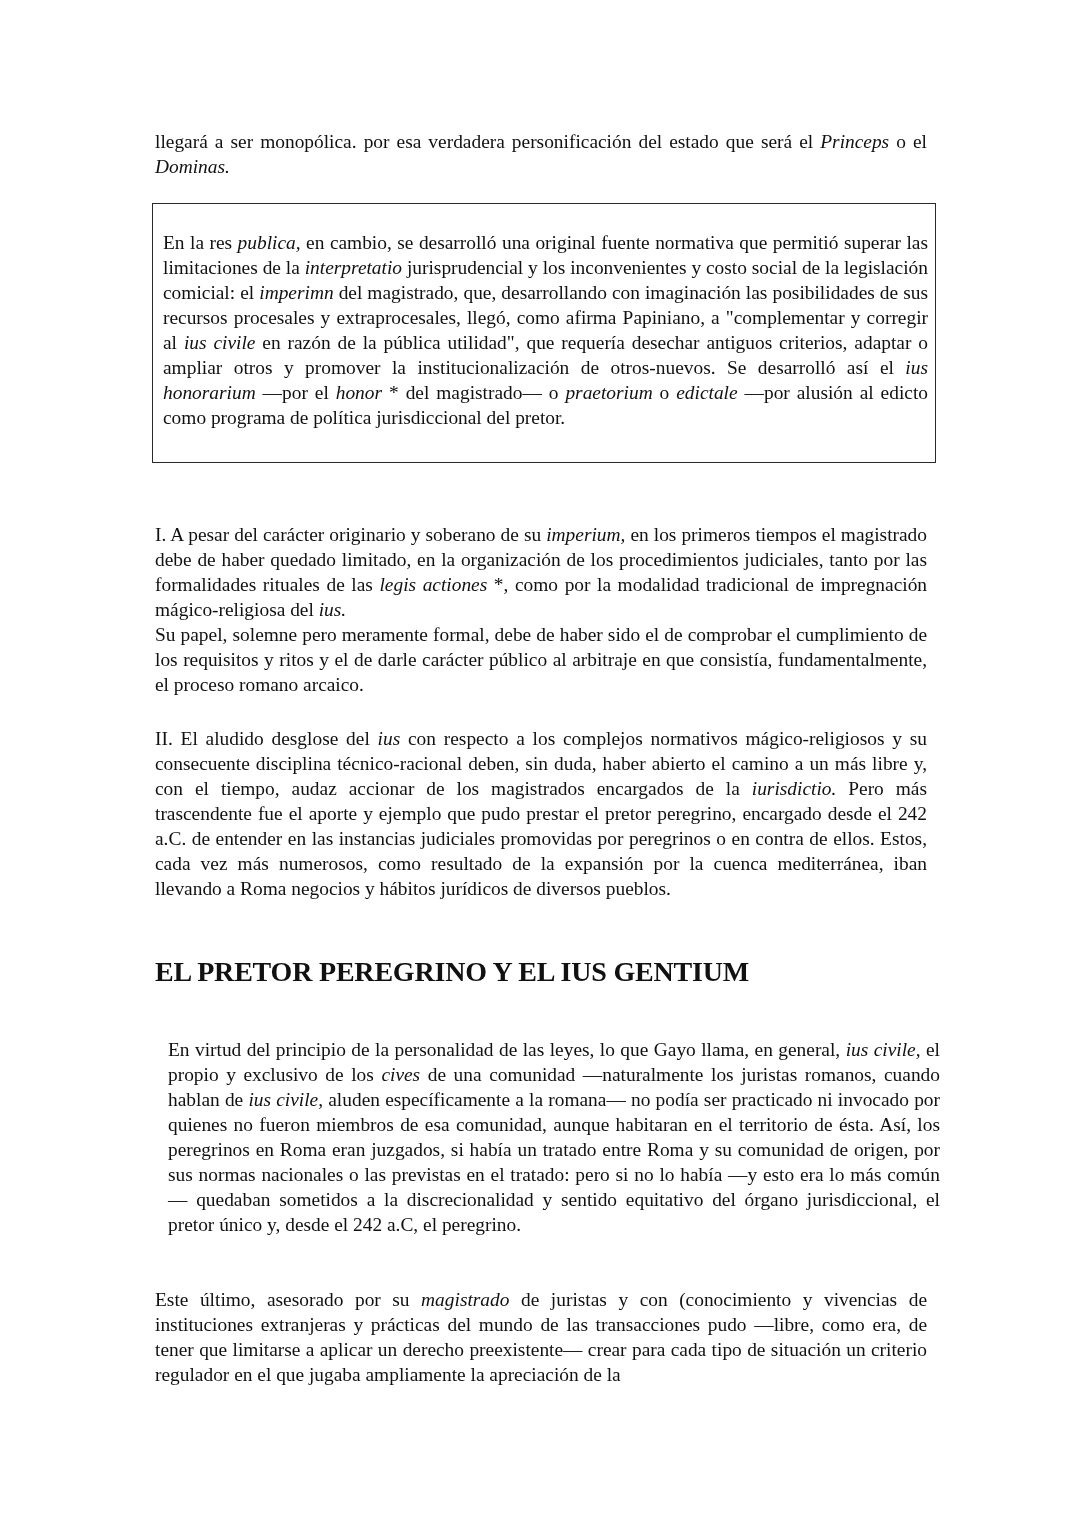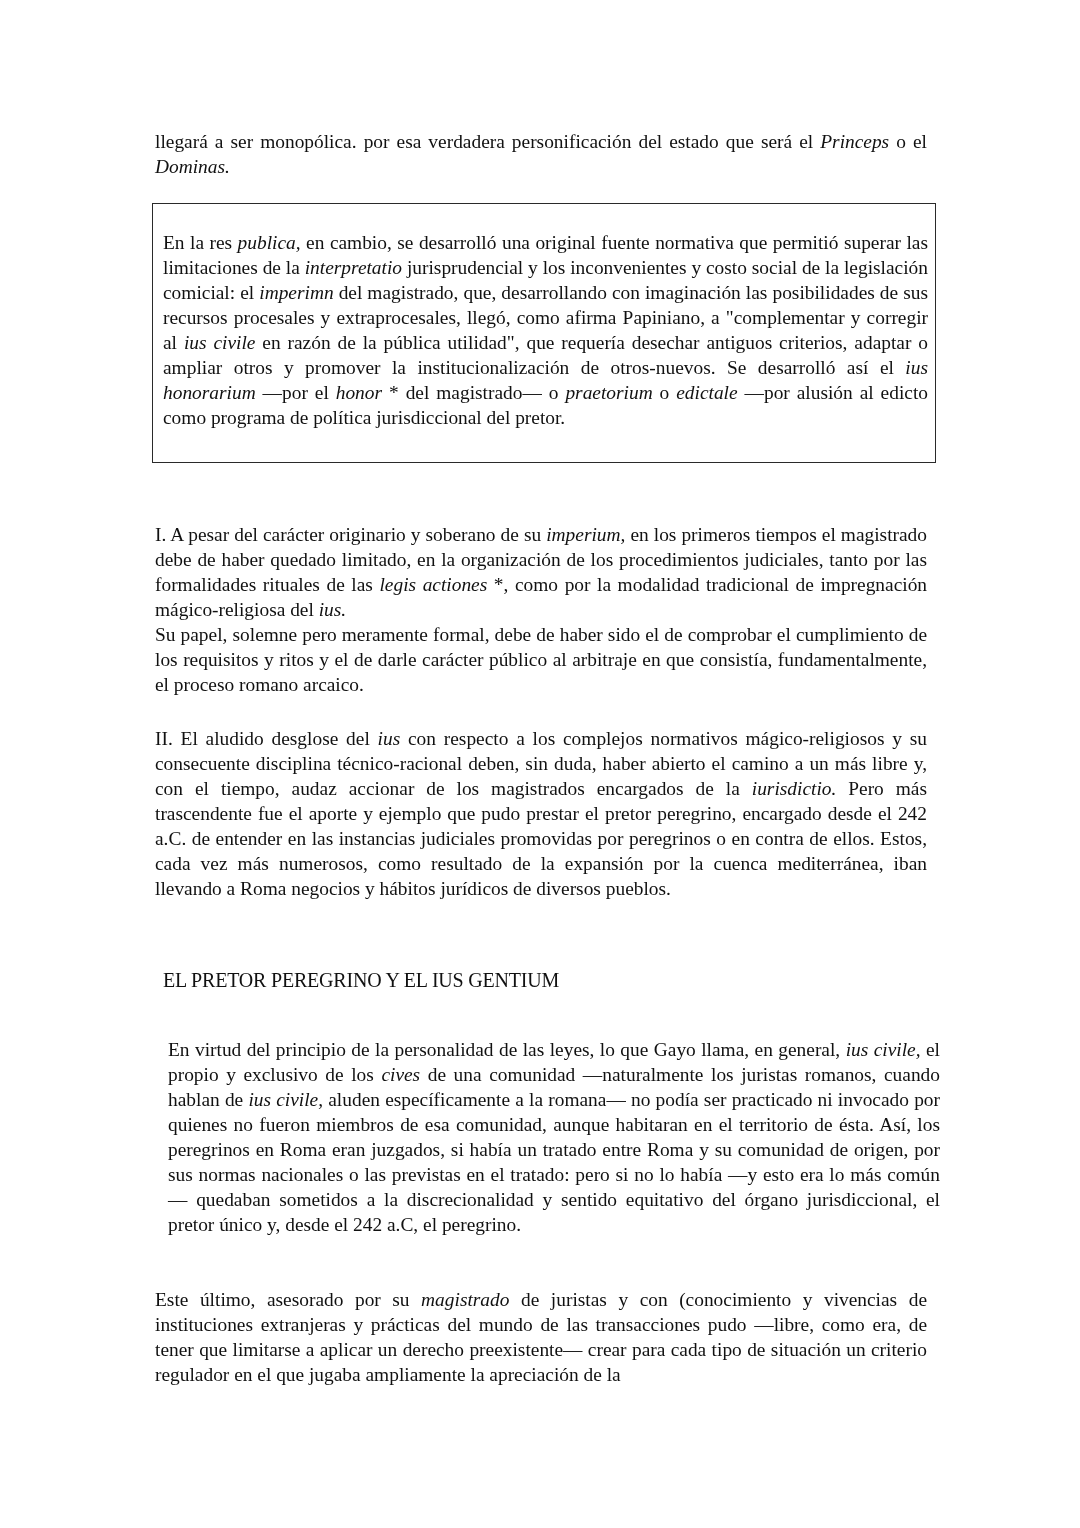--- a/index.html
+++ b/index.html
@@ -43,24 +43,24 @@
       left: 10px;
       top: 26px;
       width: 765px;
     }
     .sec1 { position: absolute; left: 155px; top: 522px; width: 772px; }
     .sec2 { position: absolute; left: 155px; top: 707px; width: 772px; margin-top: 19px; }
     .heading {
       position: absolute;
       left: 155px;
       top: 957px;
-      font-size: 20px;
+      font-size: 28px;
       line-height: 30px;
-      font-weight: normal;
-      margin: 8px;
+      font-weight: bold;
+      margin: 0;
       letter-spacing: -0.2px;
     }
     .sec3 { position: absolute; left: 168px; top: 1037px; width: 772px; }
     .sec4 { position: absolute; left: 155px; top: 1287px; width: 772px; }
     i { font-style: italic; }
   </style>
 </head>
 <body>
 
 <div class="page">

